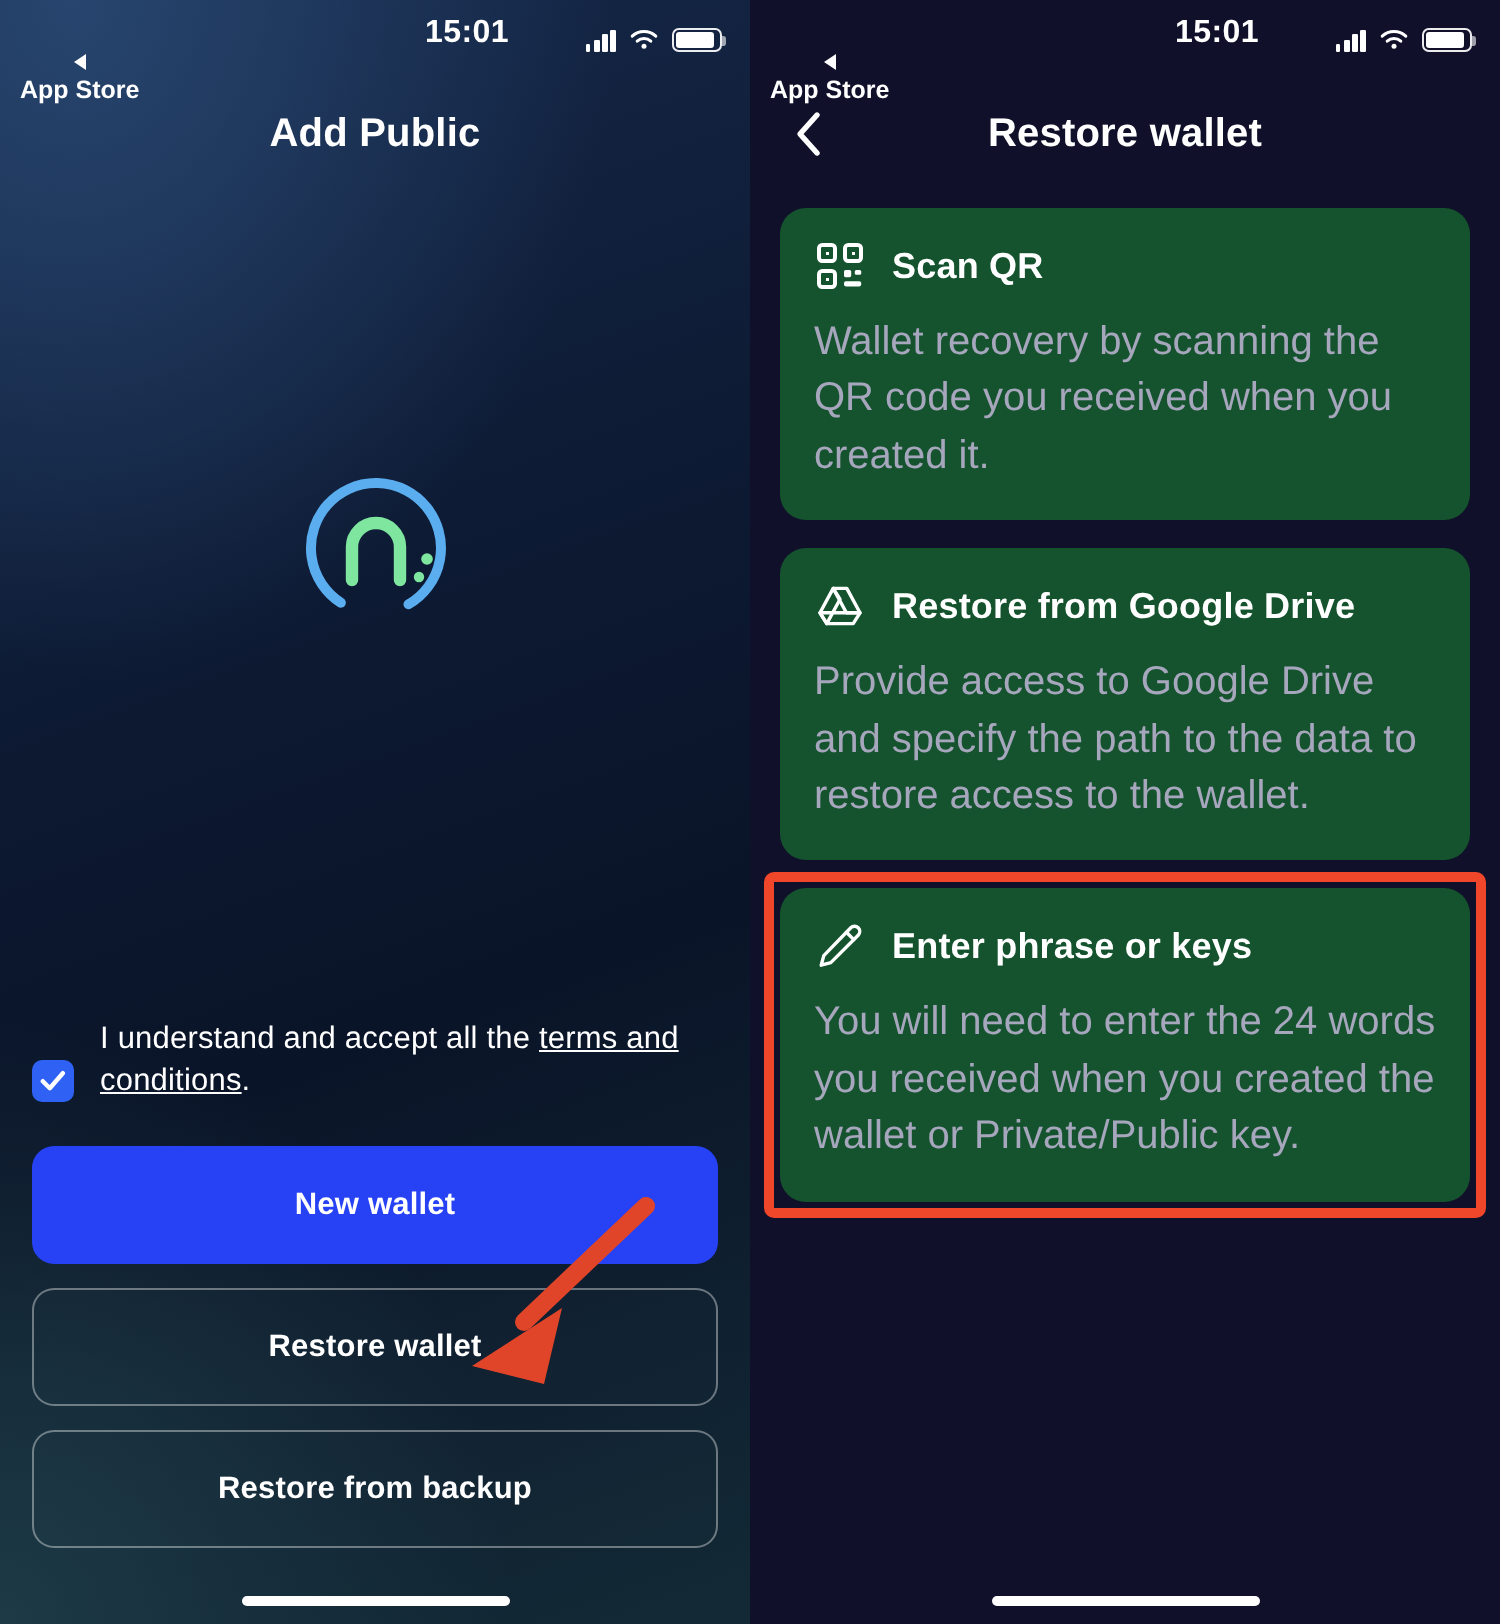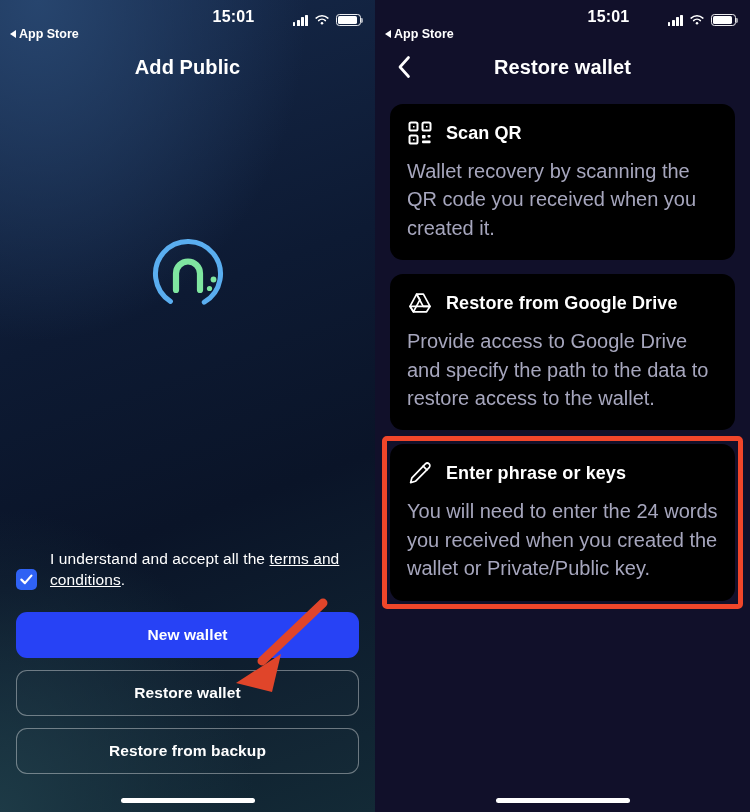--- a/index.html
+++ b/index.html
@@ -28,21 +28,21 @@
     padding: 0 16px;
   }
   .sb-time {
     position: absolute; left: 0; right: 0; top: 8px;
     text-align: center; padding-left: 92px;
     color: #fff; font-size: 16px; font-weight: bold; letter-spacing: .2px;
   }
   .sb-back {
     position: absolute; left: 10px; top: 27px;
     color: #fff; font-size: 12.5px; font-weight: bold;
-    display: flex; align-items: center; gap: 3px;
+    display: flex; align-items: center; gap: 3px; flex-direction: column;
   }
   .sb-tri {
     width: 0; height: 0;
     border-top: 4.5px solid transparent;
     border-bottom: 4.5px solid transparent;
     border-right: 6px solid #fff;
   }
   .sb-right {
     position: absolute; right: 14px; top: 14px;
     display: flex; align-items: center; gap: 6px;
@@ -89,32 +89,32 @@
     flex: 0 0 auto; width: 21px; height: 21px; border-radius: 5px;
     background: #2f62f4; display: flex; align-items: center; justify-content: center;
     margin-top: 2px;
   }
   .terms-text {
     color: #fff; font-size: 15.5px; line-height: 1.32; letter-spacing: .1px;
   }
   .terms-text .lnk { text-decoration: underline; color: #fff; }
 
   .btn {
-    height: 46px; border-radius: 11px;
+    height: 59px; border-radius: 11px;
     display: flex; align-items: center; justify-content: center;
     color: #fff; font-size: 15.5px; font-weight: bold; letter-spacing: .1px;
     margin-top: 12px;
   }
   .btn-primary { background: #2742f5; margin-top: 0; }
   .btn-ghost { border: 1px solid rgba(255,255,255,.38); background: rgba(255,255,255,.012); }
 
   
   .cards { padding: 14px 15px 0 15px; display: flex; flex-direction: column; gap: 14px; }
   .card {
-    background: #000000; border-radius: 13px; padding: 16px 17px 18px 17px;
+    background: #14532d; border-radius: 13px; padding: 16px 17px 18px 17px;
     position: relative;
   }
   .card-head { display: flex; align-items: center; gap: 13px; margin-bottom: 11px; }
   .card-title { color: #fff; font-size: 18px; font-weight: bold; letter-spacing: .1px; }
   .card-desc { color: #a6a6bd; font-size: 20px; line-height: 1.42; }
   .card-icon { flex: 0 0 auto; width: 26px; height: 26px; display: flex; align-items: center; justify-content: center; }
 
   .card-highlight-wrap { position: relative; }
   .hl-ring {
     position: absolute; left: -8px; right: -8px; top: -8px; bottom: -8px;

